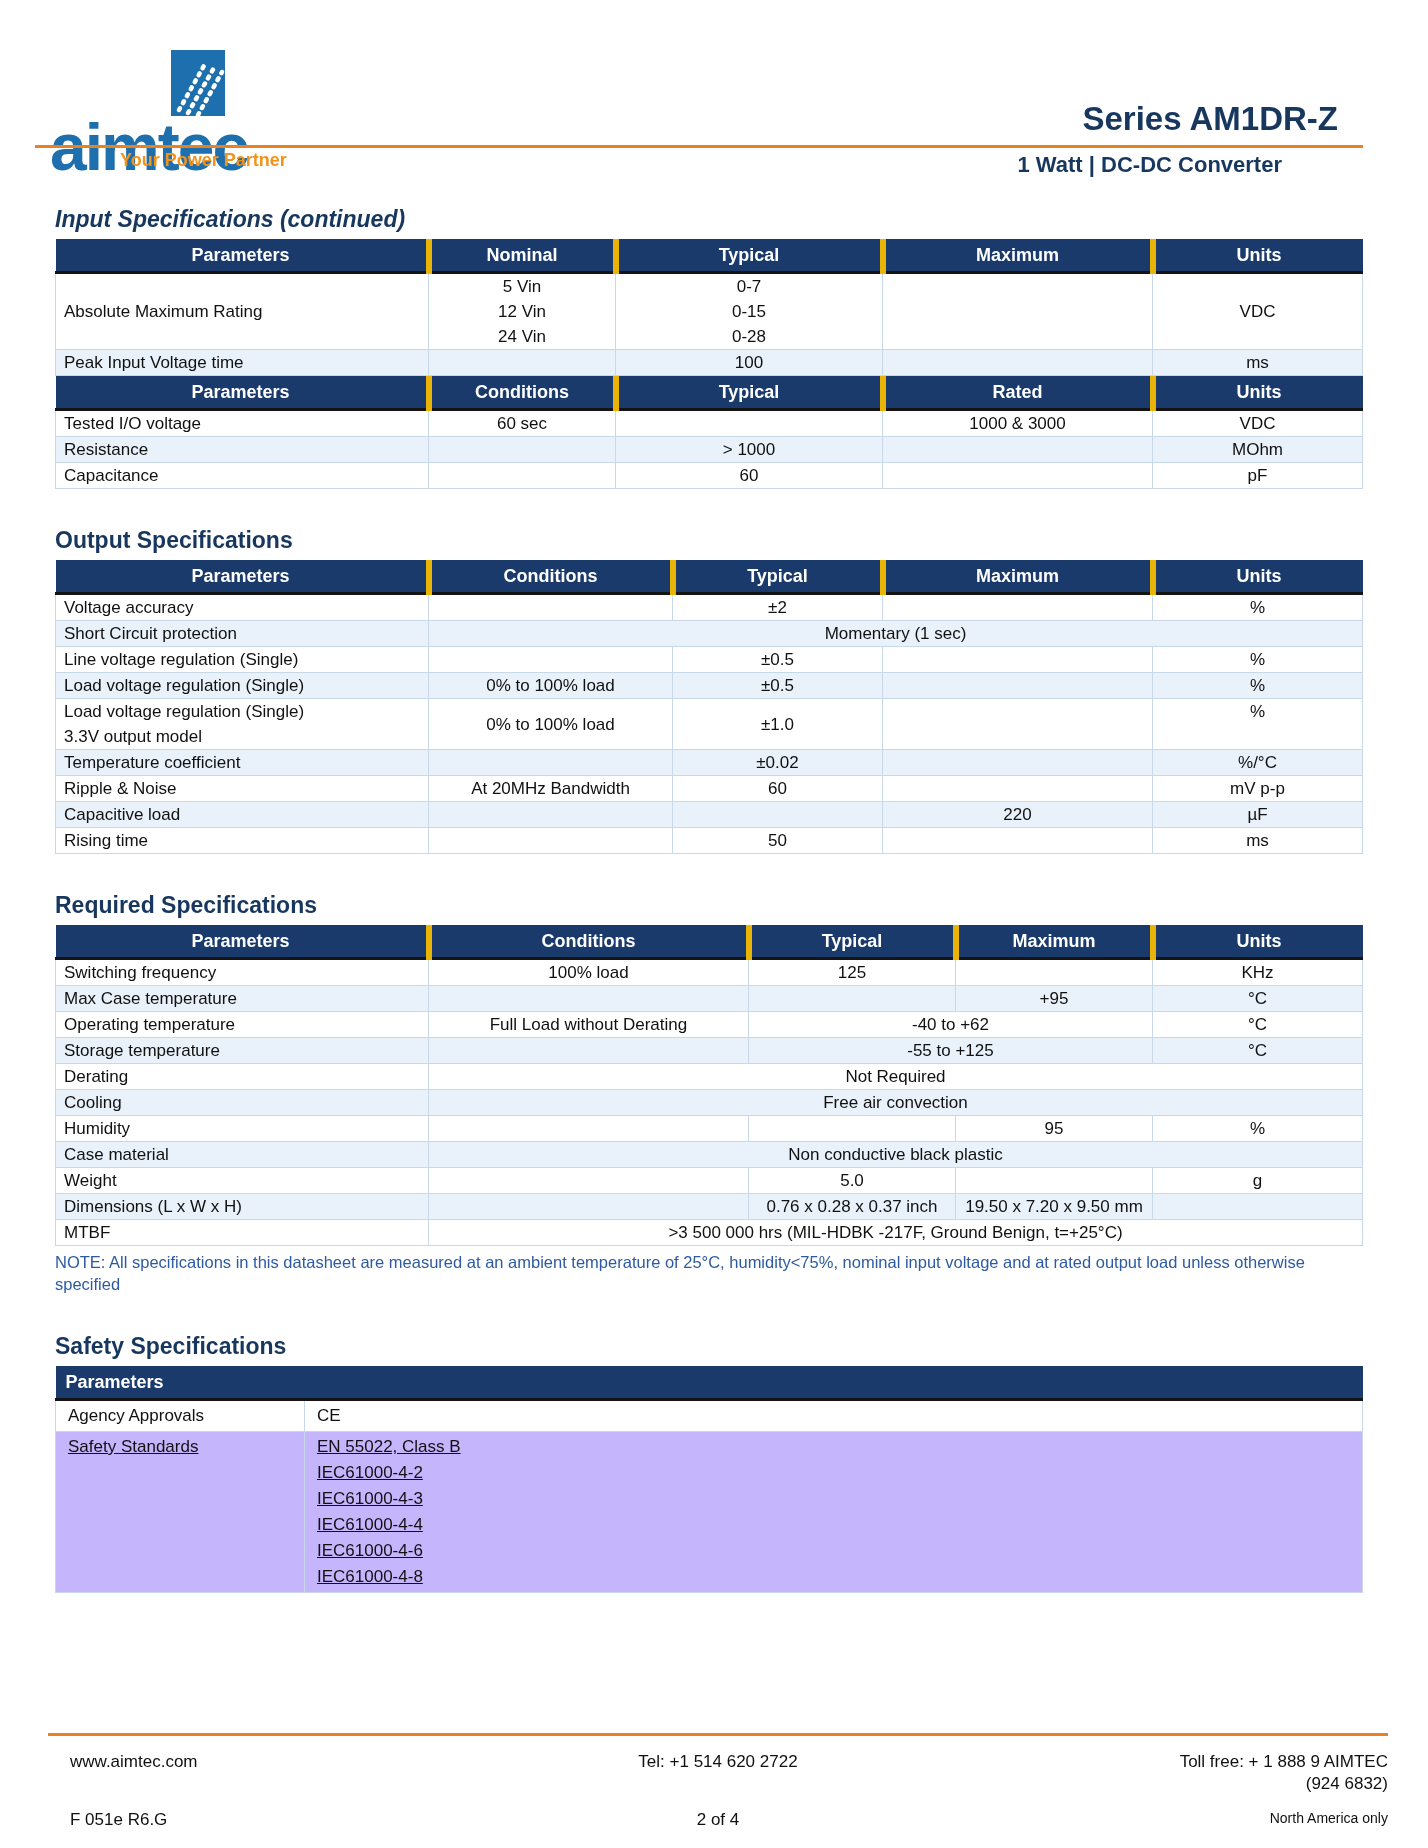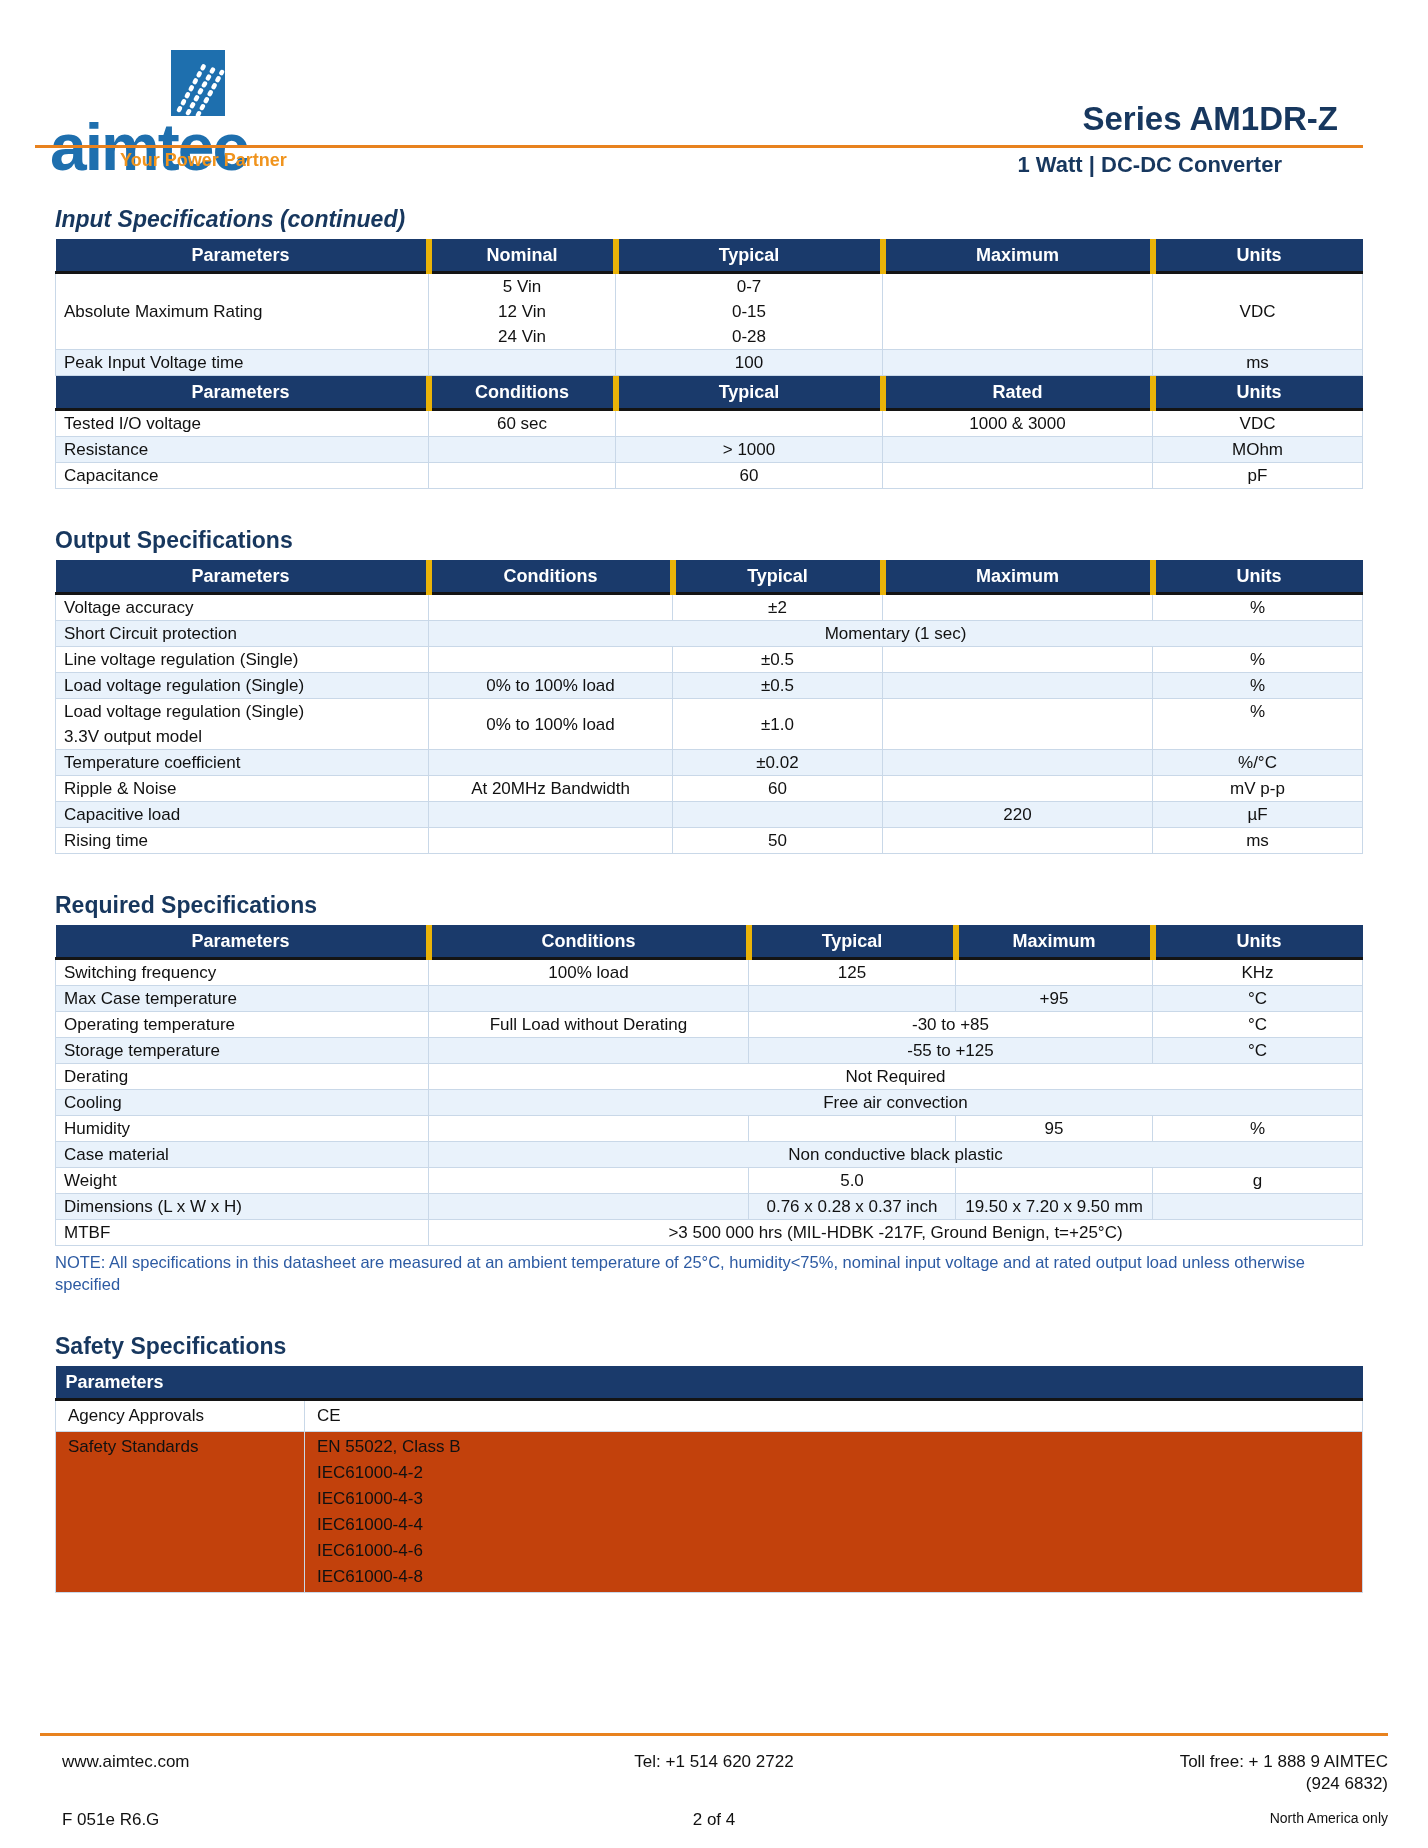--- a/index.html
+++ b/index.html
@@ -30,24 +30,24 @@
   table.spec td.vtop{vertical-align:top;}
   .mline div{line-height:25px;}
 
   .note{margin-top:5px;width:1307px;font-size:16.5px;line-height:22px;color:#2d5ba3;}
 
   
   table.safety{border-collapse:collapse;table-layout:fixed;width:1307px;font-size:17px;}
   table.safety th{background:#1a3a6b;color:#ffffff;font-weight:bold;font-size:18px;height:30px;
     text-align:left;padding-left:10px;border-bottom:3px solid #141414;}
   table.safety td{border:1px solid #c9d8e8;padding:2px 6px 2px 12px;text-align:left;vertical-align:top;line-height:26px;}
-  table.safety tr.alt td{background:#c2410c;}
+  table.safety tr.alt td{background:#c4b5fd;text-decoration:underline;}
 
   
-  .doc-footer{position:absolute;left:40px;right:40px;top:1733px;}
+  .doc-footer{position:absolute;left:48px;right:40px;top:1733px;}
   .footer-rule{height:3px;background:#e8821e;}
   .footer-grid{display:grid;grid-template-columns:1fr 1fr 1fr;margin-top:16px;font-size:17px;}
   .fg-left{text-align:left;padding-left:22px;}
   .fg-center{text-align:center;}
   .fg-right{text-align:right;}
   .footer-row2{margin-top:2px;}
   .footer-row3{margin-top:16px;}
   .small{font-size:14px;}
 </style>
 </head>
@@ -282,21 +282,21 @@
           <tr class="alt">
             <td class="p">Max Case temperature</td>
             <td></td>
             <td></td>
             <td>+95</td>
             <td>°C</td>
           </tr>
           <tr>
             <td class="p">Operating temperature</td>
             <td>Full Load without Derating</td>
-            <td colspan="2">-30 to +85</td>
+            <td colspan="2">-40 to +62</td>
             <td>°C</td>
           </tr>
           <tr class="alt">
             <td class="p">Storage temperature</td>
             <td></td>
             <td colspan="2">-55 to +125</td>
             <td>°C</td>
           </tr>
           <tr>
             <td class="p">Derating</td>

